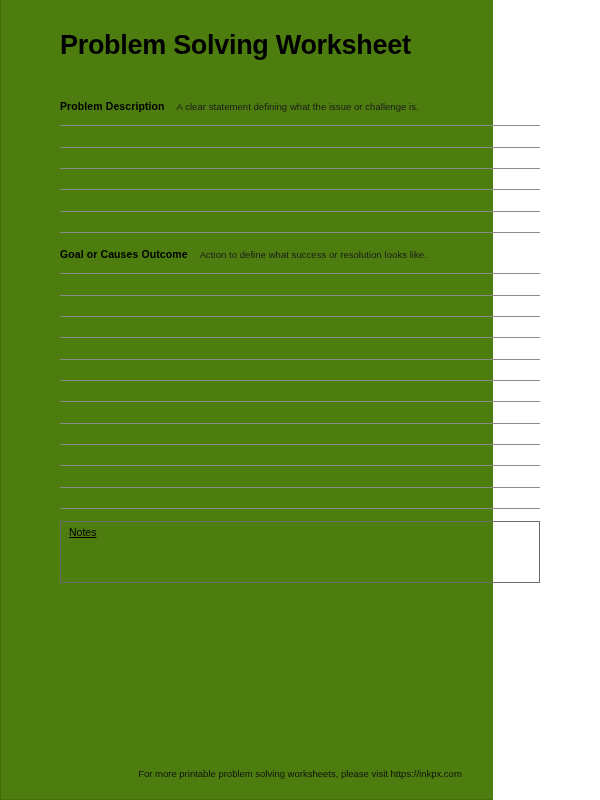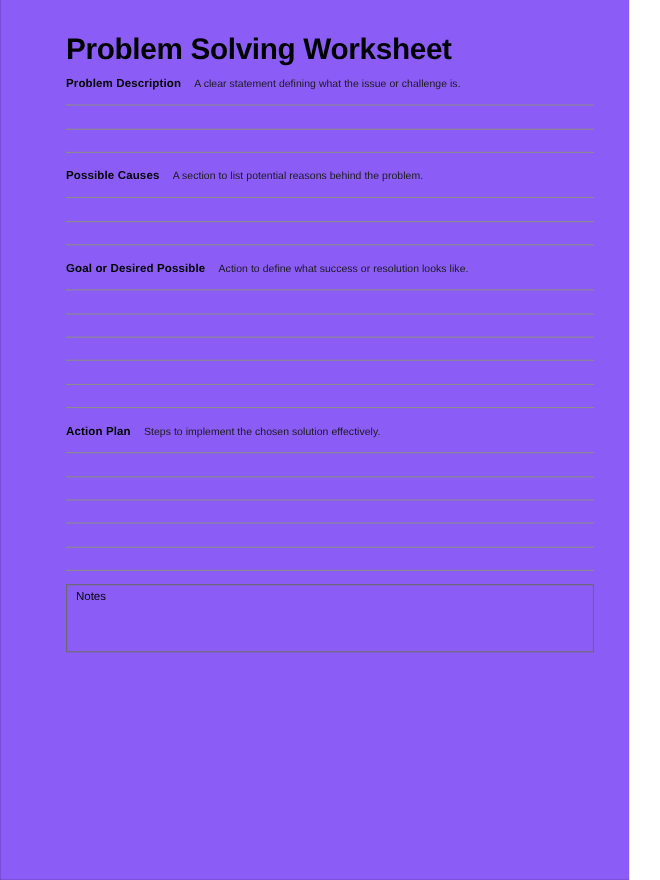--- a/index.html
+++ b/index.html
@@ -10,23 +10,23 @@
     width: 600px;
     height: 800px;
     background: #ffffff;
     font-family: "Liberation Sans", sans-serif;
     -webkit-font-smoothing: antialiased;
     overflow: hidden;
   }
 
   #page {
     position: relative;
-    width: 572px;
+    width: 493px;
     height: 800px;
-    background: #8b5cf6;
+    background: #4d7c0f;
     box-sizing: border-box;
     
     box-shadow: inset 2px 0 0 -1px rgba(0,0,0,0.12),
                 inset 0 -2px 0 -1px rgba(0,0,0,0.10);
   }
 
   #sheet {
     position: absolute;
     left: 60px;
     top: 0;
@@ -37,21 +37,21 @@
     margin: 0;
     padding-top: 30px;
     font-size: 27px;
     font-weight: bold;
     letter-spacing: -0.3px;
     color: #000000;
     line-height: 1.15;
   }
 
   .sections {
-    margin-top: 6px;
+    margin-top: 36px;
   }
 
   .section {
     margin-bottom: 0;
   }
 
   .section-head {
     white-space: nowrap;
     line-height: 1;
     padding-bottom: 4px;
@@ -85,20 +85,21 @@
   .rule:last-child {
     margin-bottom: 12px;
   }
 
   .notes-box {
     width: 480px;
     height: 62px;
     box-sizing: border-box;
     border: 1.3px solid #6b6b6b;
     margin-top: 1px;
+    text-decoration: underline;
   }
 
   .notes-label {
     font-size: 10.5px;
     color: #000000;
     padding: 5px 0 0 8px;
     line-height: 1;
   }
 
   .footer {
@@ -122,44 +123,42 @@
     <div class="sections">
         <div class="section">
           <div class="section-head"><span class="section-label">Problem Description</span><span class="section-desc">A clear statement defining what the issue or challenge is.</span></div>
           <div class="rules">
             <div class="rule"></div>
             <div class="rule"></div>
             <div class="rule"></div>
           </div>
         </div>
         <div class="section">
-          <div class="section-head"><span class="section-label">Possible Causes</span><span class="section-desc">A section to list potential reasons behind the problem.</span></div>
           <div class="rules">
             <div class="rule"></div>
             <div class="rule"></div>
             <div class="rule"></div>
           </div>
         </div>
         <div class="section">
-          <div class="section-head"><span class="section-label">Goal or Desired Possible</span><span class="section-desc">Action to define what success or resolution looks like.</span></div>
+          <div class="section-head"><span class="section-label">Goal or Causes Outcome</span><span class="section-desc">Action to define what success or resolution looks like.</span></div>
           <div class="rules">
             <div class="rule"></div>
             <div class="rule"></div>
             <div class="rule"></div>
           </div>
         </div>
         <div class="section">
           <div class="rules">
             <div class="rule"></div>
             <div class="rule"></div>
             <div class="rule"></div>
           </div>
         </div>
         <div class="section">
-          <div class="section-head"><span class="section-label">Action Plan</span><span class="section-desc">Steps to implement the chosen solution effectively.</span></div>
           <div class="rules">
             <div class="rule"></div>
             <div class="rule"></div>
             <div class="rule"></div>
           </div>
         </div>
         <div class="section">
           <div class="rules">
             <div class="rule"></div>
             <div class="rule"></div>
@@ -167,13 +166,14 @@
           </div>
         </div>
       </div>
 
     <div class="notes-box">
       <div class="notes-label">Notes</div>
     </div>
 
   </div>
 
+  <div class="footer">For more printable problem solving worksheets, please visit https://inkpx.com</div>
 </div>
 
 </body></html>

